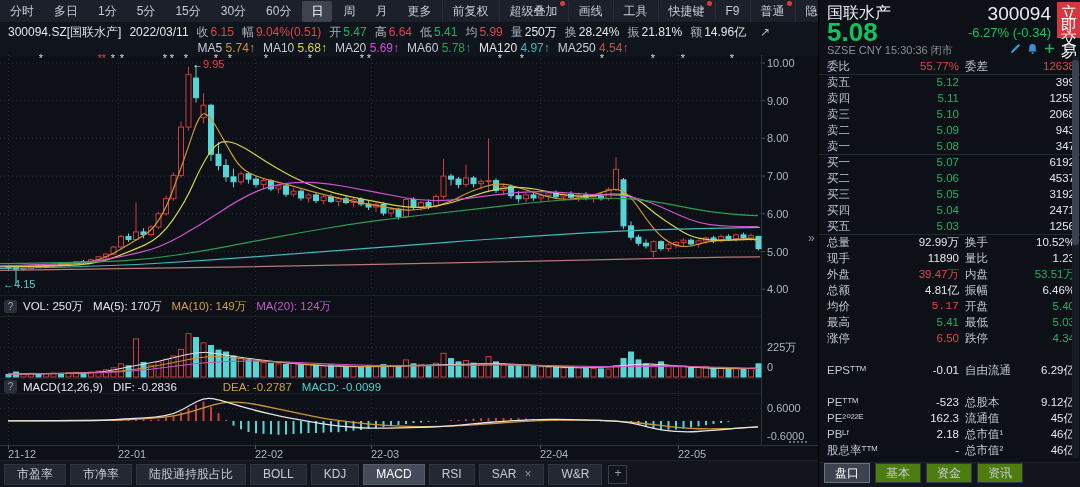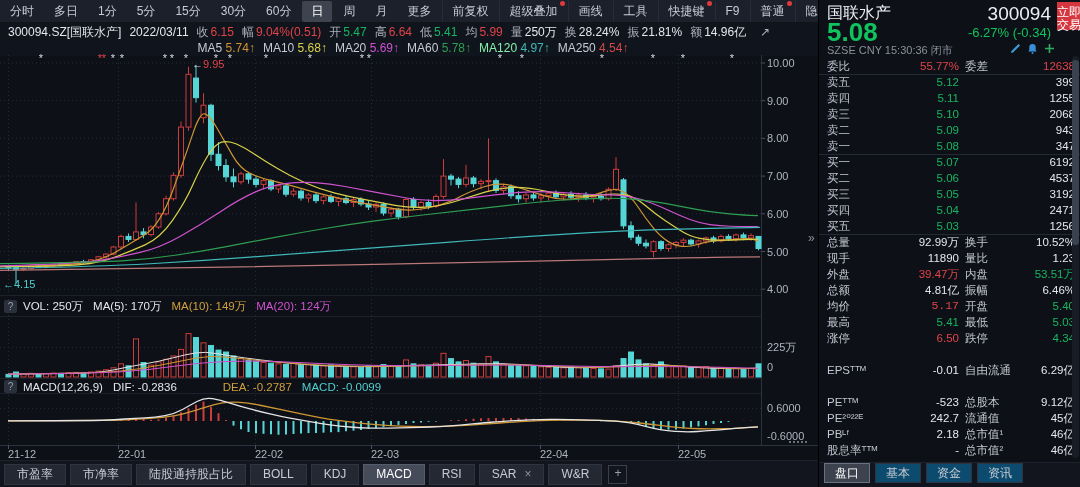--- a/index.html
+++ b/index.html
@@ -37,38 +37,38 @@
          border-top:1px solid #1c212c;display:flex;align-items:center;}
   .ltab{height:19px;line-height:19px;padding:0 12px;margin-left:4px;background:#232833;border:1px solid #2e3440;
         color:#c6cbd4;display:flex;align-items:center;}
   .ltab.active{background:#454b58;border-color:#555c6a;color:#fff;}
   .ltab .x{margin-left:8px;color:#8a909c;font-size:12px;}
   .addtab{width:17px;height:17px;line-height:15px;text-align:center;border:1px solid #3a414d;color:#9aa1ad;margin-left:6px;}
   
   #panel{position:absolute;left:818px;top:0;width:262px;height:487px;background:#0d1017;border-left:1px solid #000;}
   #p-name{position:absolute;left:8px;top:3px;font-size:16px;color:#eceff3;}
   #p-code{position:absolute;right:30px;top:3px;font-size:19px;color:#eceff3;}
-  #trade-btn{position:absolute;right:0;top:2px;width:24px;height:28px;background:#d6373f;color:#fff;
-             font-size:12px;line-height:13px;text-align:center;padding-top:4px;box-sizing:border-box;cursor:pointer;}
+  #trade-btn{position:absolute;right:0;top:2px;width:24px;height:36px;background:#d6373f;color:#fff;
+             font-size:16px;line-height:13px;text-align:center;padding-top:4px;box-sizing:border-box;cursor:pointer;}
   #p-price{position:absolute;left:8px;top:17px;font-size:26px;font-weight:bold;color:#0fc45f;}
   #p-chg{position:absolute;right:30px;top:25px;font-size:13px;color:#0fc45f;}
   #p-info{position:absolute;left:8px;top:43px;font-size:11px;color:#8a909c;}
   #p-icons{position:absolute;right:26px;top:43px;display:flex;gap:6px;align-items:center;}
   #p-rows{position:absolute;left:0;top:56px;width:262px;height:406px;overflow:hidden;}
   .prow{position:absolute;left:0;width:262px;height:16px;line-height:16px;font-size:11.5px;}
   .prow .l1{position:absolute;left:8px;color:#c2c7d1;}
   .prow .v1{position:absolute;right:122px;}
   .prow .l2{position:absolute;left:146px;color:#c2c7d1;}
   .prow .v2{position:absolute;right:6px;}
   .prow.div{border-bottom:1px solid #242a35;}
   #p-scroll{position:absolute;right:2px;top:56px;width:7px;height:402px;background:#171c25;border-radius:3px;}
   #p-thumb{position:absolute;left:0;top:4px;width:7px;height:185px;background:#3b424f;border-radius:3px;}
   #rtabs{position:absolute;left:0;top:462px;width:262px;height:25px;background:#12151d;border-top:1px solid #1c212c;
          display:flex;align-items:flex-start;}
-  .rtab{height:18px;line-height:18px;padding:0 10px;margin-left:5px;background:#0c4a6e;border:1px solid #2e3440;color:#c6cbd4;}
+  .rtab{height:18px;line-height:18px;padding:0 10px;margin-left:5px;background:#4d7c0f;border:1px solid #2e3440;color:#c6cbd4;}
   .rtab.active{background:#3c424e;border-color:#6a7180;color:#fff;}
   svg text{font-family:"Liberation Sans","DejaVu Sans",sans-serif;}
 </style>
 </head>
 <body>
 
 <div id="app">
 
   <div id="toolbar">
       <div class="tb-item">分时</div>
@@ -111,21 +111,21 @@
       </span>
     <span class="q-seg gry" style="margin-left:14px;">↗</span>
   </div>
 
   <div id="marow">
     <span id="ma-items" style="display:flex;">
         <span class="ma-seg"><span style="color: rgb(198, 203, 212);">MA5 </span><span style="color: rgb(208, 148, 51);">5.74↑</span></span>
         <span class="ma-seg"><span style="color: rgb(198, 203, 212);">MA10 </span><span style="color: rgb(216, 210, 74);">5.68↑</span></span>
         <span class="ma-seg"><span style="color: rgb(198, 203, 212);">MA20 </span><span style="color: rgb(207, 83, 207);">5.69↑</span></span>
         <span class="ma-seg"><span style="color: rgb(198, 203, 212);">MA60 </span><span style="color: rgb(47, 158, 82);">5.78↑</span></span>
-        <span class="ma-seg"><span style="color: #86efac; text-align: center;">MA120 </span><span style="color: rgb(63, 185, 185);">4.97↑</span></span>
+        <span class="ma-seg"><span style="color: #e5e5e5; text-align: center;">MA120 </span><span style="color: rgb(63, 185, 185);">4.97↑</span></span>
         <span class="ma-seg"><span style="color: rgb(198, 203, 212);">MA250 </span><span style="color: rgb(208, 74, 74);">4.54↑</span></span>
       </span>
   </div>
 
   <svg id="chart-svg" width="818" height="460" viewBox="0 0 818 460">
       <defs>
         <clipPath id="mainC">
           <rect x="0" y="55" width="762" height="240"></rect>
         </clipPath>
         <clipPath id="volC">
@@ -780,21 +780,21 @@
           <span class="v2" style="color: rgb(228, 231, 236);">6.29亿</span>
         </div>
         <div class="prow" style="top: 338px;">
           <span class="l1">PEᵀᵀᴹ</span>
           <span class="v1" style="color: rgb(228, 231, 236);">-523</span>
           <span class="l2">总股本</span>
           <span class="v2" style="color: rgb(228, 231, 236);">9.12亿</span>
         </div>
         <div class="prow" style="top: 354px;">
           <span class="l1">PE²⁰²²ᴱ</span>
-          <span class="v1" style="color: rgb(228, 231, 236);">242.7</span>
+          <span class="v1" style="color: rgb(228, 231, 236);">162.3</span>
           <span class="l2">流通值</span>
           <span class="v2" style="color: rgb(228, 231, 236);">45亿</span>
         </div>
         <div class="prow" style="top: 370px;">
           <span class="l1">PBᴸᶠ</span>
           <span class="v1" style="color: rgb(228, 231, 236);">2.18</span>
           <span class="l2">总市值¹</span>
           <span class="v2" style="color: rgb(228, 231, 236);">46亿</span>
         </div>
         <div class="prow" style="top: 386px;">

